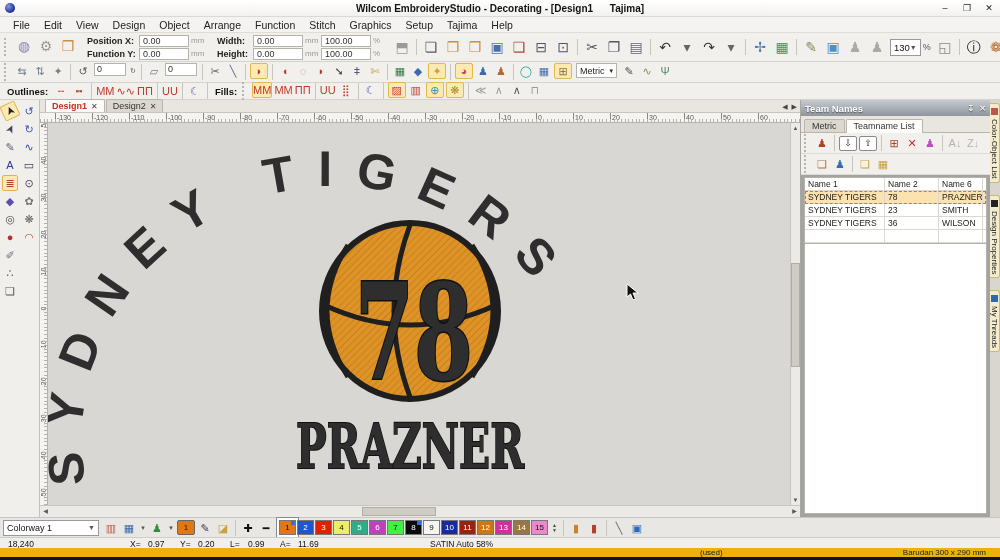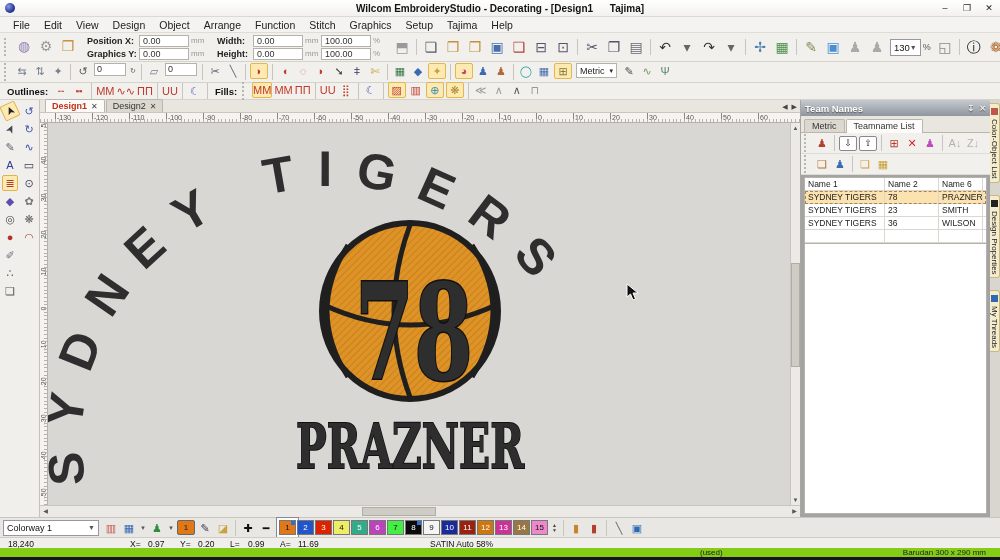--- a/index.html
+++ b/index.html
@@ -128,21 +128,21 @@
           display:inline-flex;align-items:center;justify-content:center;margin-right:1px;
           box-sizing:border-box;color:#111}
   .swatch.lt{color:#fff}
   .swatch.sel{outline:2px solid #fdfdfd;box-shadow:0 0 0 3px #8a878f}
   .used-dot{position:absolute;top:0;right:0;width:4px;height:4px;background:#2a6fe0}
   .spin{display:inline-flex;flex-direction:column;font-size:5px;line-height:5px;color:#444;margin:0 3px}
   
   .status1{height:11px;background:#f1efec;border-top:1px solid #d0cdc7;font-size:8.5px;color:#111;
            position:relative;box-sizing:border-box}
   .status1 span{position:absolute;top:1px}
-  .status2{height:9px;background:#84cc16;font-size:8px;color:#222;position:relative}
+  .status2{height:9px;background:#eab308;font-size:8px;color:#222;position:relative}
   .status2 span{position:absolute;top:0}
   .dark-strip{height:3px;background:#14141e}
 </style>
 </head>
 <body>
 
 <div class="titlebar">
   <span class="winlogo"></span>
   <span class="title-center">Wilcom EmbroideryStudio - Decorating - [Design1      Tajima]</span>
   <span class="win-controls">
@@ -175,21 +175,21 @@
       <span class="tb-icon" style="color: rgb(200, 144, 64);">❒</span>
     </span>
   <span class="vsep"></span>
   <span class="prop-cluster">
     <span class="prop-row">
       <span class="prop-label">Position X:</span>
       <span class="prop-field">0.00</span>
       <span class="prop-unit">mm</span>
     </span>
     <span class="prop-row">
-      <span class="prop-label">Graphics Y:</span>
+      <span class="prop-label">Function Y:</span>
       <span class="prop-field">0.00</span>
       <span class="prop-unit">mm</span>
     </span>
   </span>
   <span class="vsep"></span>
   <span class="prop-cluster">
     <span class="prop-row">
       <span class="prop-label w2">Width:</span>
       <span class="prop-field">0.00</span>
       <span class="prop-unit">mm</span>

